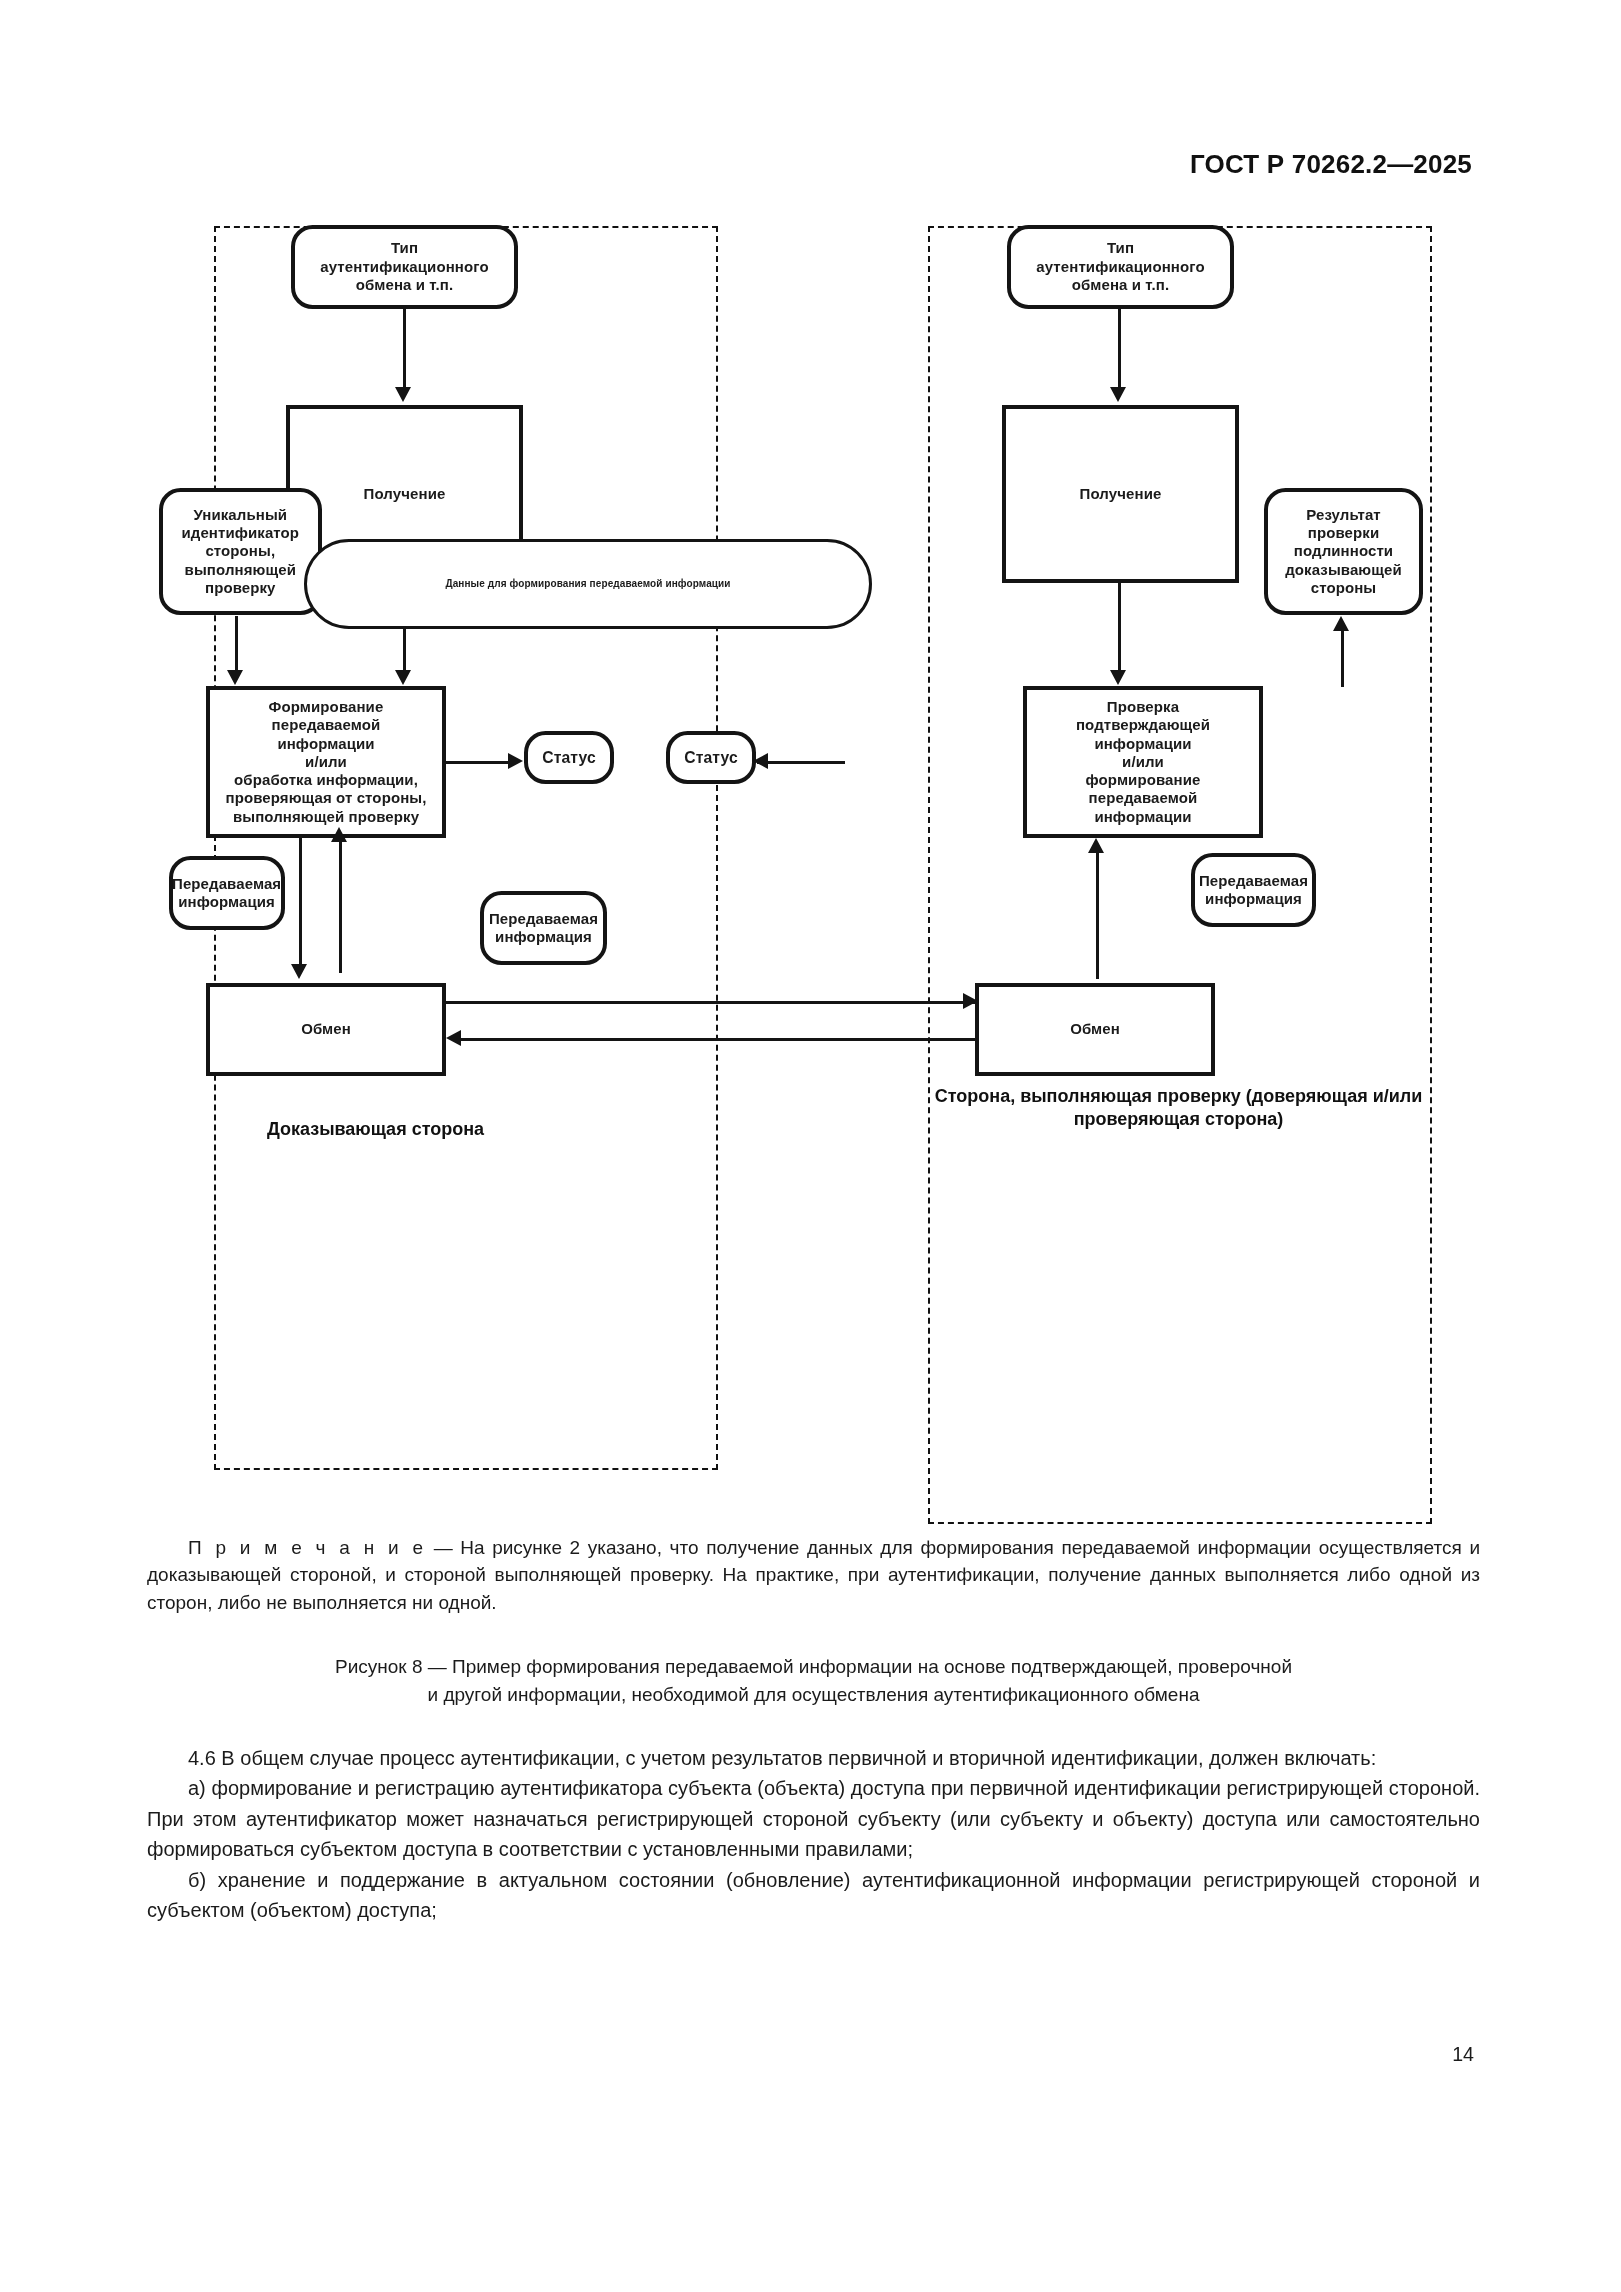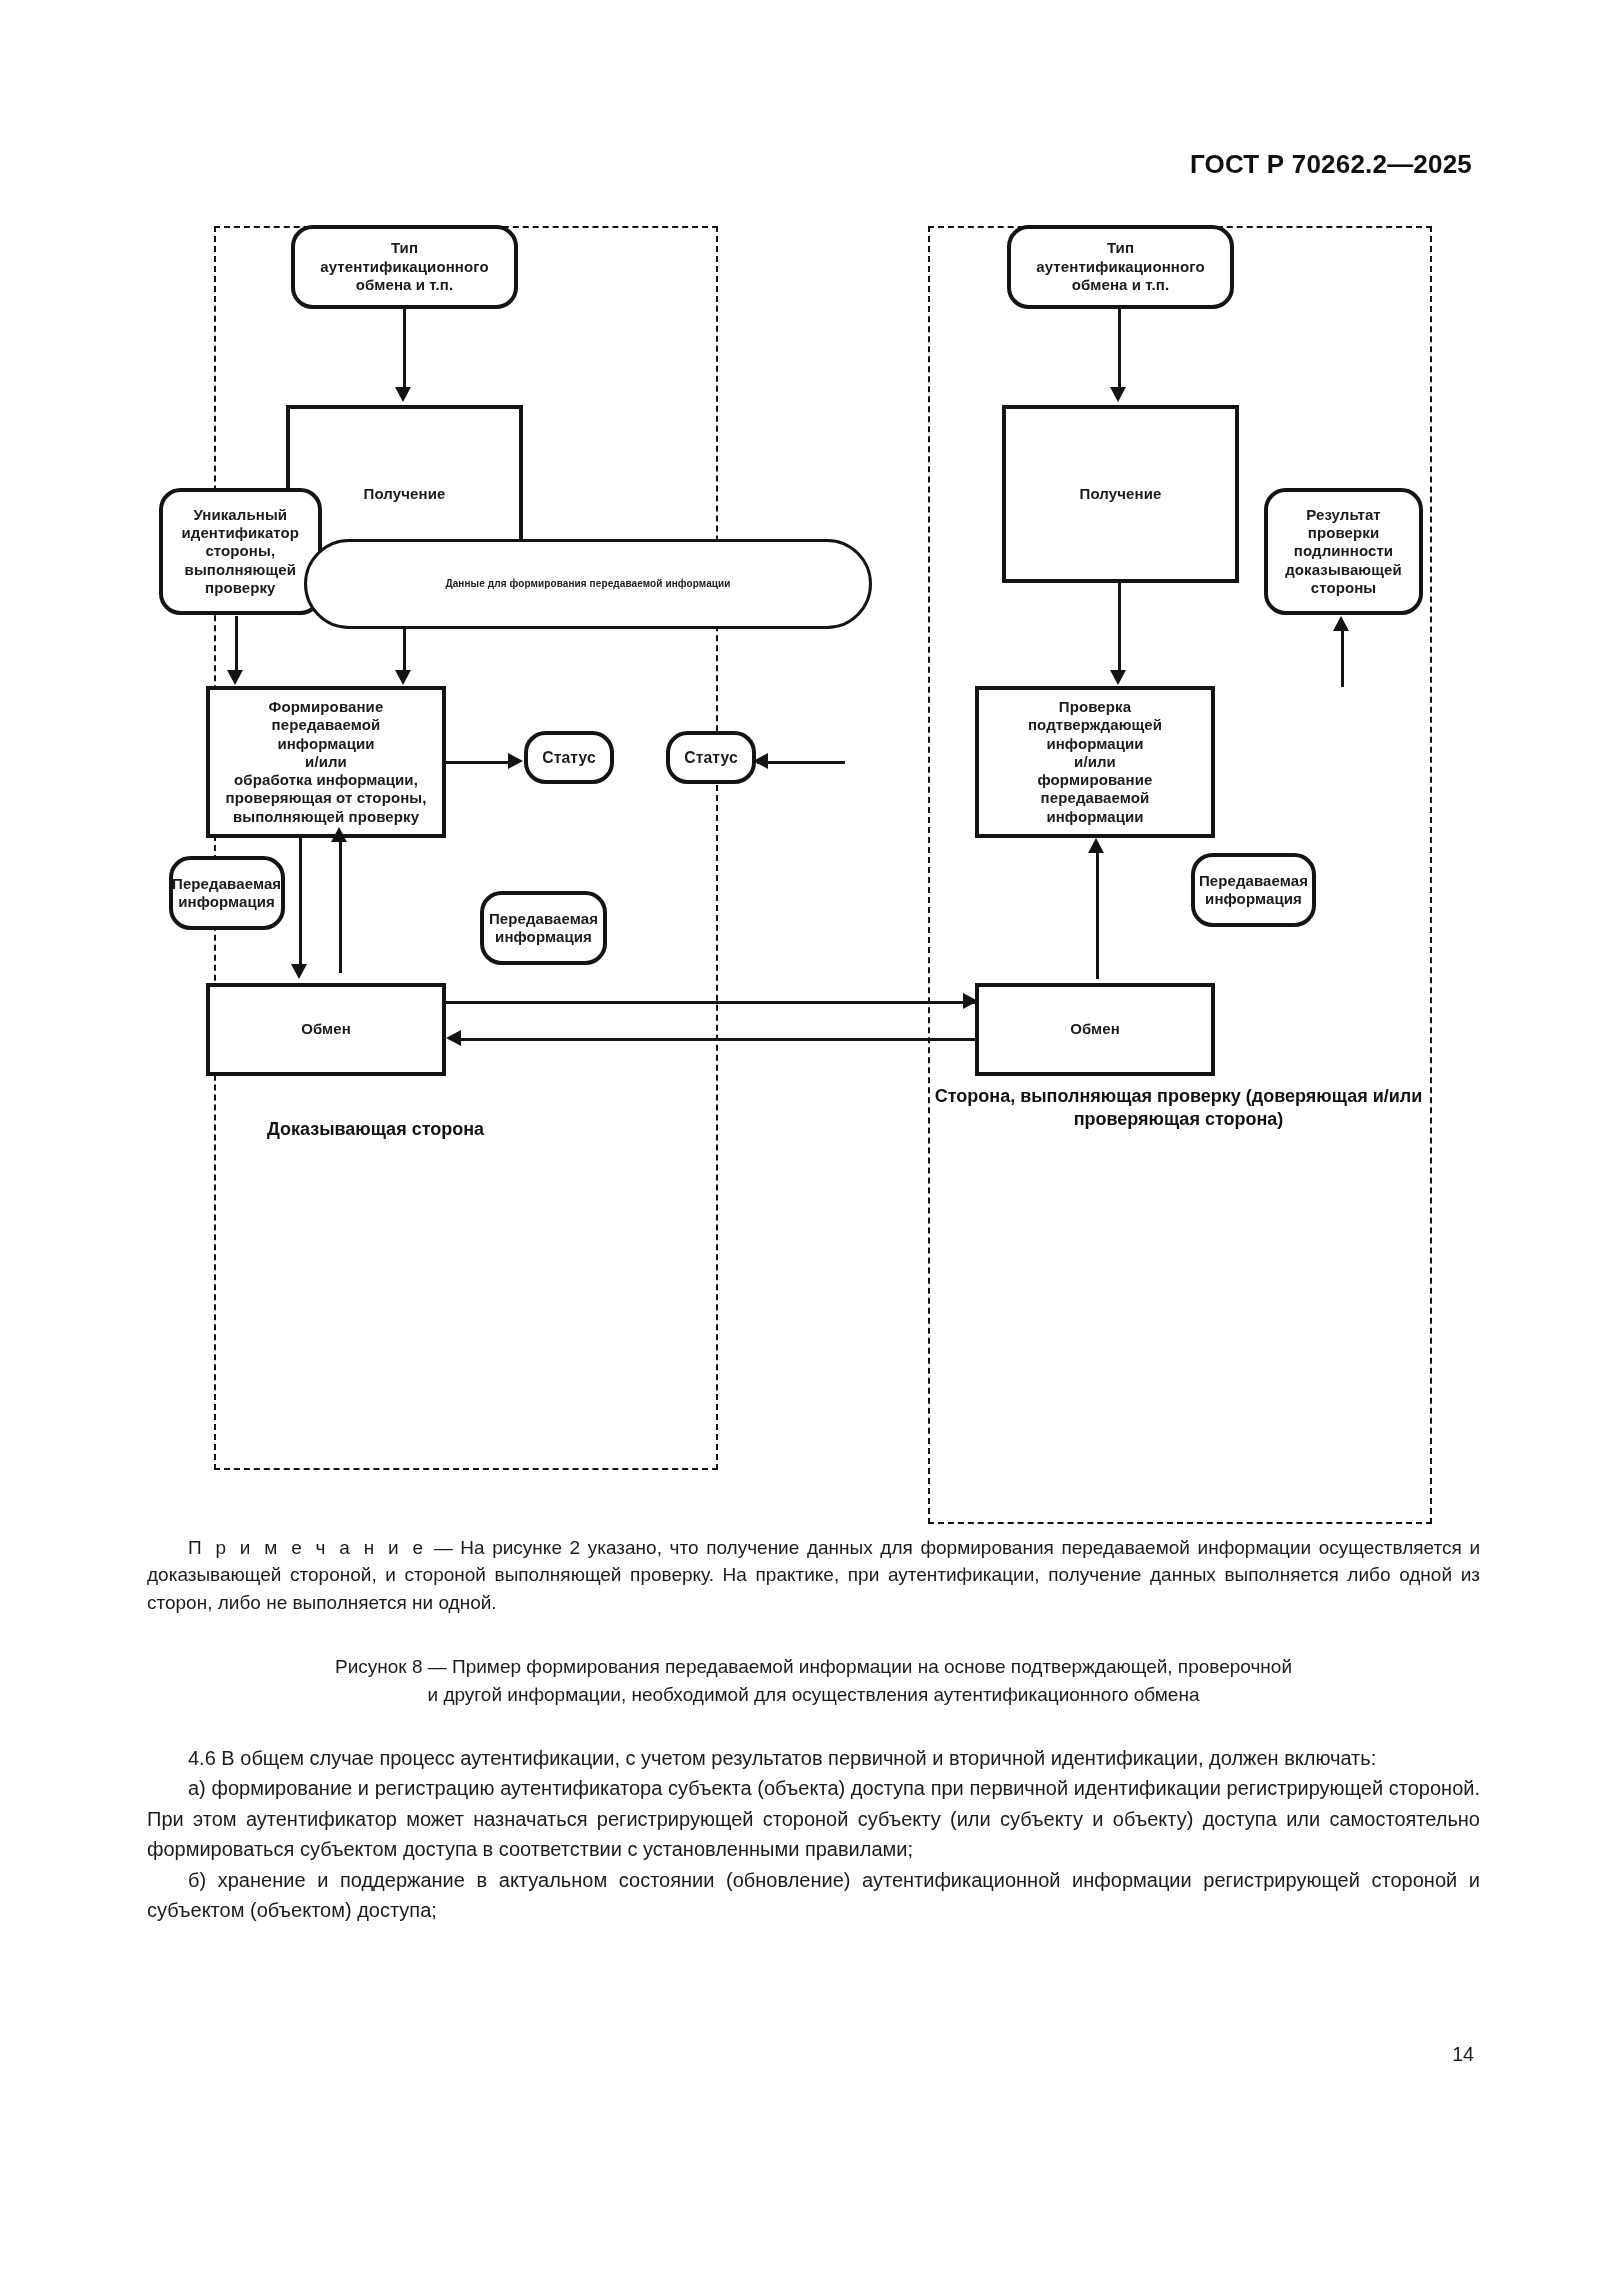--- a/index.html
+++ b/index.html
@@ -218,21 +218,21 @@
         <span class="ln">стороны</span>
       </div>
     </div>
 
     <div class="edge vline" style="left:1194px;top:417px;height:59px;"></div>
     <div class="arrow up" style="left:1186px;top:405px;"></div>
 
     <div class="edge vline" style="left:971px;top:372px;height:93px;"></div>
     <div class="arrow down" style="left:963px;top:459px;"></div>
 
-    <div class="node sq" style="left:828px;top:475px;width:240px;height:152px;">
+    <div class="node sq" style="left:876px;top:475px;width:240px;height:152px;">
       <div>
         <span class="ln">Проверка</span>
         <span class="ln">подтверждающей</span>
         <span class="ln">информации</span>
         <span class="ln">и/или</span>
         <span class="ln">формирование</span>
         <span class="ln">передаваемой</span>
         <span class="ln">информации</span>
       </div>
     </div>

